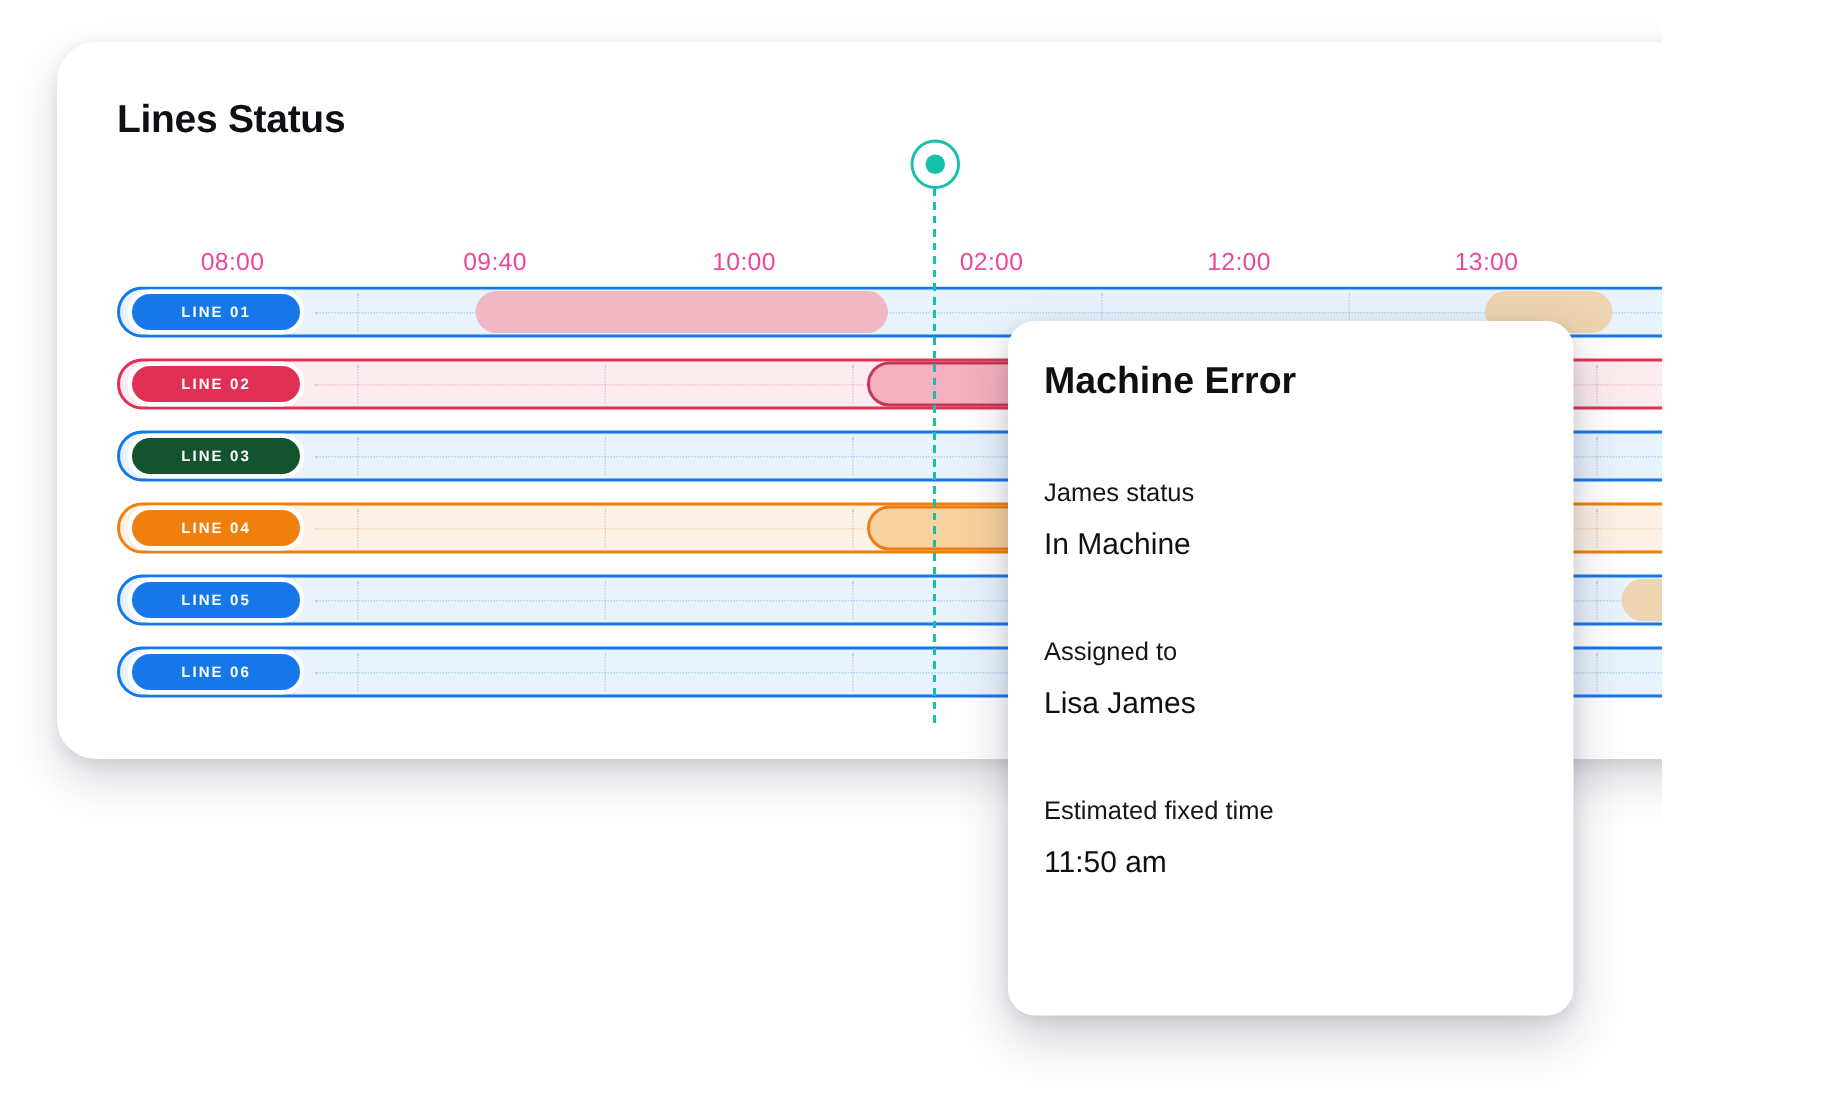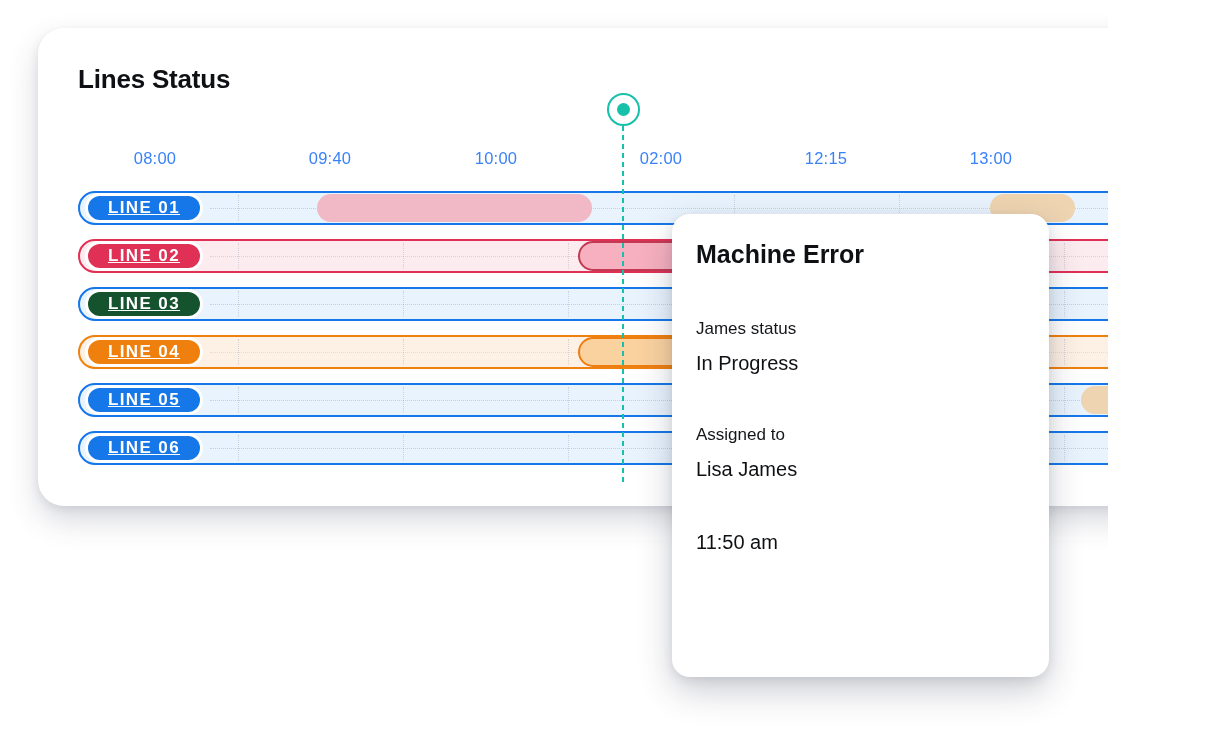--- a/index.html
+++ b/index.html
@@ -3,32 +3,32 @@
 <meta charset="utf-8">
 <style>
   html,body{margin:0;padding:0;background:#fff;}
   .stage{position:relative;width:1108px;height:738px;background:#ffffff;overflow:hidden;
          font-family:"Liberation Sans","DejaVu Sans",sans-serif;color:#0e1013;}
   .card{position:absolute;left:38px;top:28px;width:1177px;height:478px;background:#fff;
         border-radius:26px;box-shadow:0 14px 30px rgba(55,60,85,.20),0 3px 9px rgba(55,60,85,.10);}
   .card-title{position:absolute;left:40px;top:36px;margin:0;font-size:26px;font-weight:700;
         letter-spacing:-.2px;color:#0e1013;}
   .time-axis{position:absolute;left:0;top:149px;width:1217px;height:22px;z-index:3;}
-  .hour{position:absolute;top:0;transform:translateX(-50%);font-size:16.5px;font-weight:500;
-        color:#3b82f6;letter-spacing:.2px;white-space:nowrap;}
+  .hour{position:absolute;top:17px;transform:translateX(-50%);font-size:16.5px;font-weight:500;
+        color:#ec4899;letter-spacing:.2px;white-space:nowrap;}
   .rows-viewport{position:absolute;left:78px;top:191px;width:1129px;height:276px;overflow:hidden;z-index:2;}
   .row{position:absolute;left:0;width:1160px;height:34px;border:2px solid #1677e8;
        border-radius:17px;box-sizing:border-box;background:#e9f3fd;}
   .midline{position:absolute;left:130px;right:10px;top:50%;height:0;border-top:1px dotted rgba(22,119,232,.25);z-index:1;}
   .vgrid{position:absolute;top:2px;bottom:2px;width:0;border-left:1px dotted rgba(125,140,165,.30);z-index:1;}
   .seg{position:absolute;top:1px;height:28px;border-radius:14px;z-index:2;}
   .seg-bordered{top:0;height:30px;border:2px solid;border-radius:15px;box-sizing:border-box;z-index:3;}
   .badge{position:absolute;left:8px;top:3px;width:112px;height:24px;border-radius:12px;
-         box-shadow:0 0 0 3px #fff;color:#fff;font-size:17px;font-weight:600;letter-spacing:1.4px;
-         display:flex;align-items:center;justify-content:center;z-index:4;white-space:nowrap;text-decoration:underline;}
+         box-shadow:0 0 0 3px #fff;color:#fff;font-size:10px;font-weight:600;letter-spacing:1.4px;
+         display:flex;align-items:center;justify-content:center;z-index:4;white-space:nowrap;}
   .now-line{position:absolute;left:622px;top:126px;width:2px;height:357px;z-index:6;
          background:repeating-linear-gradient(to bottom,#17c0aa 0 5px,transparent 5px 9px);}
   .now-circle{position:absolute;left:607px;top:93px;width:33px;height:33px;border:2.5px solid #17c0aa;
          border-radius:50%;background:#fff;box-sizing:border-box;z-index:7;
          display:flex;align-items:center;justify-content:center;}
   .now-dot{width:13px;height:13px;border-radius:50%;background:#17c0aa;}
   .tooltip{position:absolute;left:672px;top:214px;width:377px;height:463px;background:#fff;
          border-radius:18px;box-shadow:0 14px 34px rgba(40,45,70,.24),0 3px 10px rgba(40,45,70,.10);
          z-index:10;padding:26px 24px;box-sizing:border-box;}
   .tip-title{font-size:25px;font-weight:700;color:#0e1013;margin:0 0 50px 0;}
@@ -43,21 +43,21 @@
 
   <div class="card">
     <h1 class="card-title">Lines Status</h1>
   </div>
 
   <div class="time-axis">
       <div class="hour" style="left: 155px;">08:00</div>
       <div class="hour" style="left: 330px;">09:40</div>
       <div class="hour" style="left: 496px;">10:00</div>
       <div class="hour" style="left: 661px;">02:00</div>
-      <div class="hour" style="left: 826px;">12:15</div>
+      <div class="hour" style="left: 826px;">12:00</div>
       <div class="hour" style="left: 991px;">13:00</div>
       <div class="hour" style="left: 1156px;">14:00</div>
     </div>
 
   <div class="rows-viewport">
       <div class="row" style="top: 0px; border-color: rgb(22, 119, 232); background: rgb(233, 243, 253);">
         <div class="midline" style="border-top-color: rgba(22, 119, 232, 0.25);"></div>
         <div class="vgrid" style="left: 158px;"></div>
         <div class="vgrid" style="left: 323px;"></div>
         <div class="vgrid" style="left: 488px;"></div>
@@ -125,24 +125,25 @@
 
   <div class="now-line" style="left: 622px; top: 126px; height: 357px;"></div>
   <div class="now-circle" style="left: 607px; top: 93px;">
     <div class="now-dot"></div>
   </div>
 
   <div class="tooltip">
     <h2 class="tip-title">Machine Error</h2>
     <div class="tip-section">
       <div class="tip-label">James status</div>
-      <div class="tip-value">In Progress</div>
+      <div class="tip-value">In Machine</div>
     </div>
     <div class="tip-section">
       <div class="tip-label">Assigned to</div>
       <div class="tip-value">Lisa James</div>
     </div>
     <div class="tip-section">
+      <div class="tip-label">Estimated fixed time</div>
       <div class="tip-value">11:50 am</div>
     </div>
   </div>
 
 </div>
 
 </body></html>

